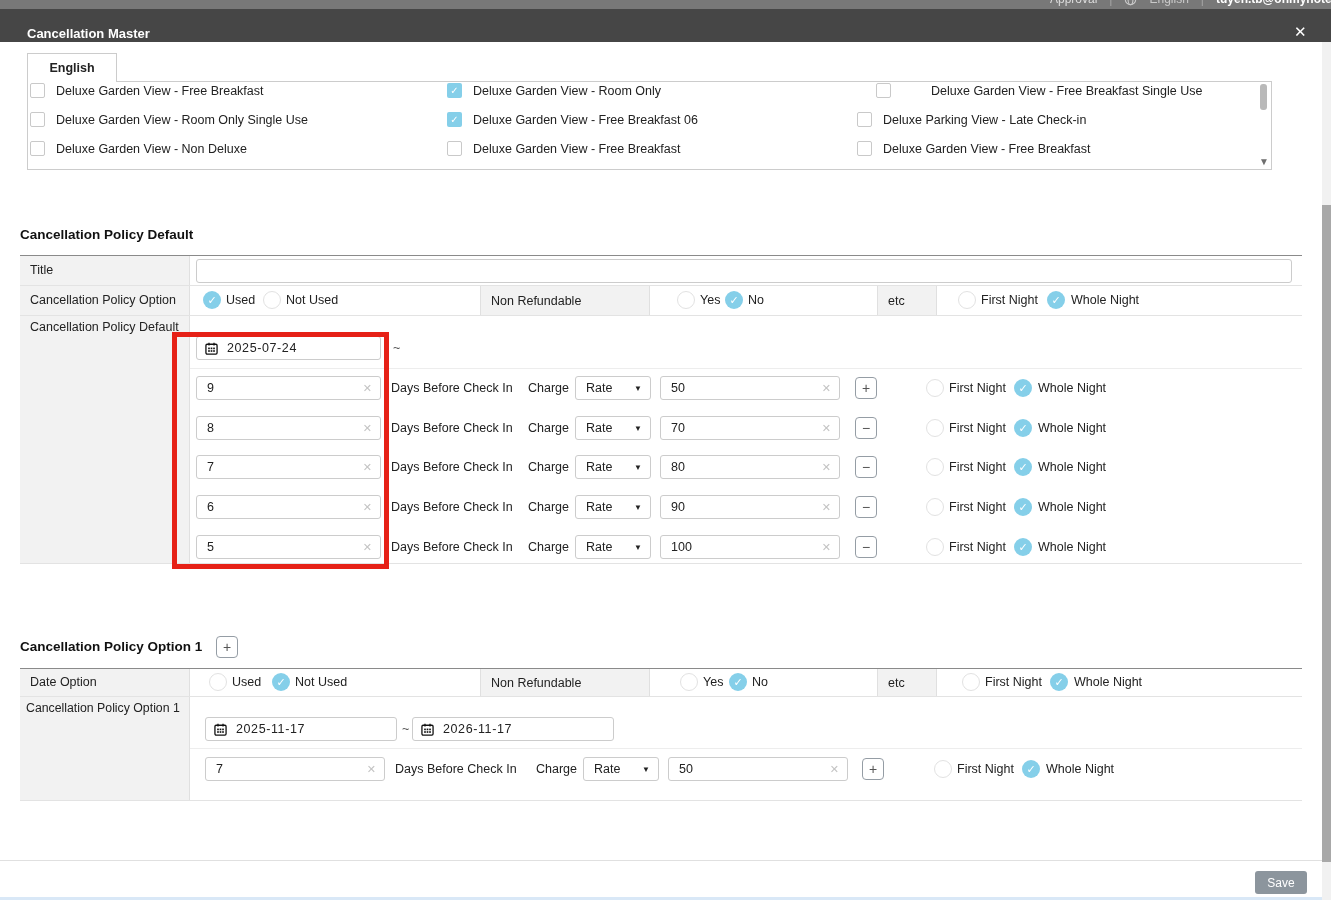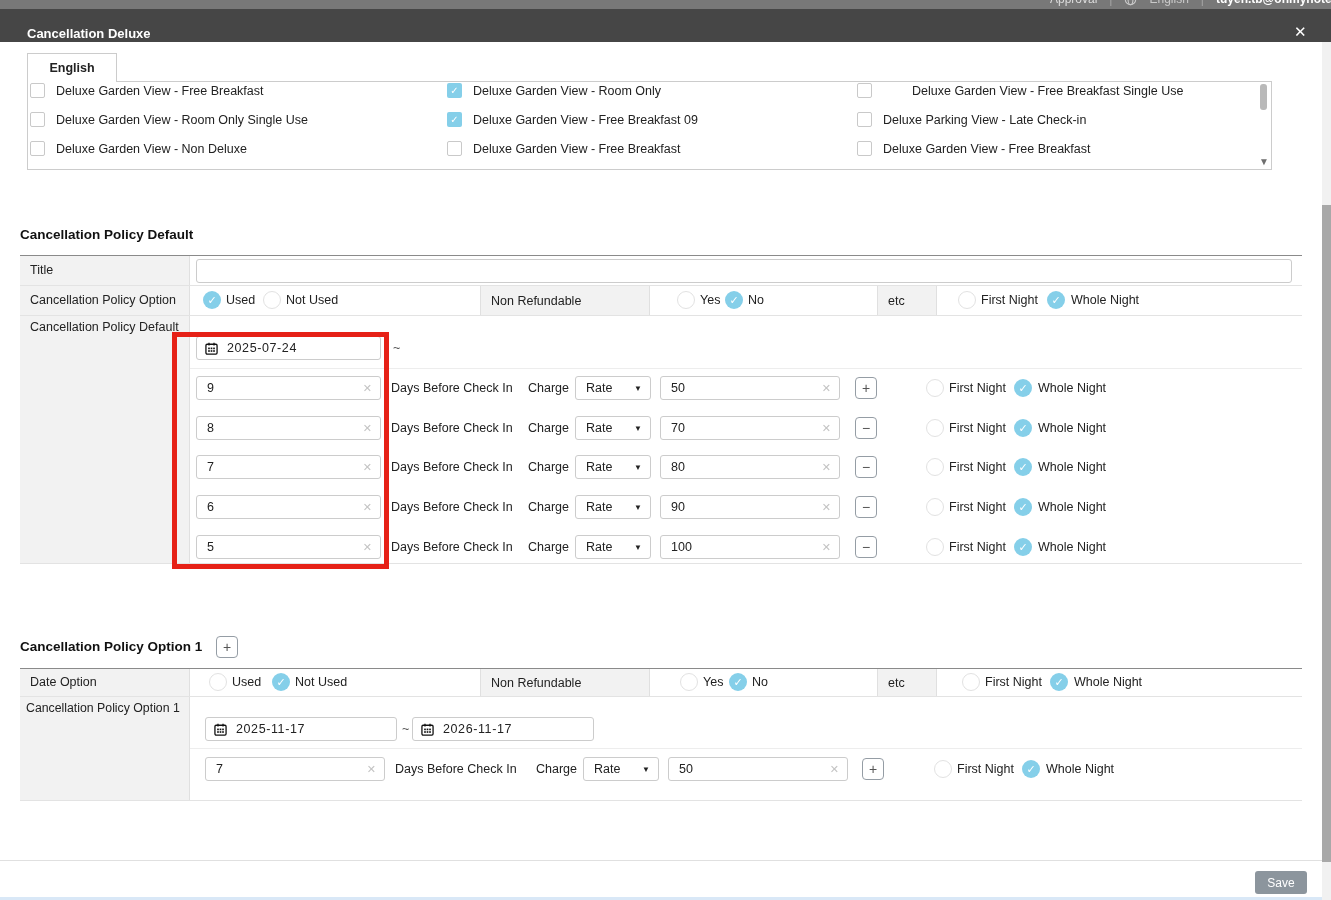--- a/index.html
+++ b/index.html
@@ -97,46 +97,46 @@
             </g>
           </svg>
       </span>
       <span style="color:#c9c9c9;">English</span>
       <span class="sep">|</span>
       <span class="email">tuyen.tb@ohmyhotel</span>
     </div>
   </div>
 
   <div class="modal-header">
-    <span class="modal-title">Cancellation Deluxe</span>
+    <span class="modal-title">Cancellation Master</span>
     <span class="close-x">✕</span>
   </div>
 
   <div class="tab">English</div>
 
   <div class="room-list">
     <div class="room-item" style="left:2px;top:1px;">
       <span class="checkbox"></span>
       <span class="room-label">Deluxe Garden View - Free Breakfast</span>
     </div>
     <div class="room-item" style="left:419px;top:1px;">
       <span class="checkbox on"></span>
       <span class="room-label">Deluxe Garden View - Room Only</span>
     </div>
-    <div class="room-item" style="left:829px;top:1px;gap:40px;">
+    <div class="room-item" style="left:848px;top:1px;gap:40px;">
       <span class="checkbox"></span>
       <span class="room-label">Deluxe Garden View - Free Breakfast Single Use</span>
     </div>
     <div class="room-item" style="left:2px;top:30px;">
       <span class="checkbox"></span>
       <span class="room-label">Deluxe Garden View - Room Only Single Use</span>
     </div>
     <div class="room-item" style="left:419px;top:30px;">
       <span class="checkbox on"></span>
-      <span class="room-label">Deluxe Garden View - Free Breakfast 09</span>
+      <span class="room-label">Deluxe Garden View - Free Breakfast 06</span>
     </div>
     <div class="room-item" style="left:829px;top:30px;">
       <span class="checkbox"></span>
       <span class="room-label">Deluxe Parking View - Late Check-in</span>
     </div>
     <div class="room-item" style="left:2px;top:59px;">
       <span class="checkbox"></span>
       <span class="room-label">Deluxe Garden View - Non Deluxe</span>
     </div>
     <div class="room-item" style="left:419px;top:59px;">
@@ -355,21 +355,21 @@
             <rect x="8.8" y="6" width="1.8" height="1.8"></rect>
             <rect x="3.4" y="8.8" width="1.8" height="1.8"></rect>
             <rect x="6.1" y="8.8" width="1.8" height="1.8"></rect>
             <rect x="8.8" y="8.8" width="1.8" height="1.8"></rect>
           </g>
         </svg>
     </span>
     <span class="date-text">2025-11-17</span>
   </div>
   <span class="tilde" style="left:402px;top:722px;">~</span>
-  <div class="input-box" style="left:412px;top:717px;width:182px;">
+  <div class="input-box" style="left:412px;top:717px;width:202px;">
     <span class="cal-ic">
       <svg width="13" height="13" viewBox="0 0 14 14">
           <rect x="1" y="2.4" width="12" height="10.6" rx="1.3" fill="none" stroke="#111" stroke-width="1.4"></rect>
           <line x1="4.3" y1="0.9" x2="4.3" y2="3.8" stroke="#111" stroke-width="1.4"></line>
           <line x1="9.7" y1="0.9" x2="9.7" y2="3.8" stroke="#111" stroke-width="1.4"></line>
           <g fill="#111">
             <rect x="3.4" y="6" width="1.8" height="1.8"></rect>
             <rect x="6.1" y="6" width="1.8" height="1.8"></rect>
             <rect x="8.8" y="6" width="1.8" height="1.8"></rect>
             <rect x="3.4" y="8.8" width="1.8" height="1.8"></rect>

